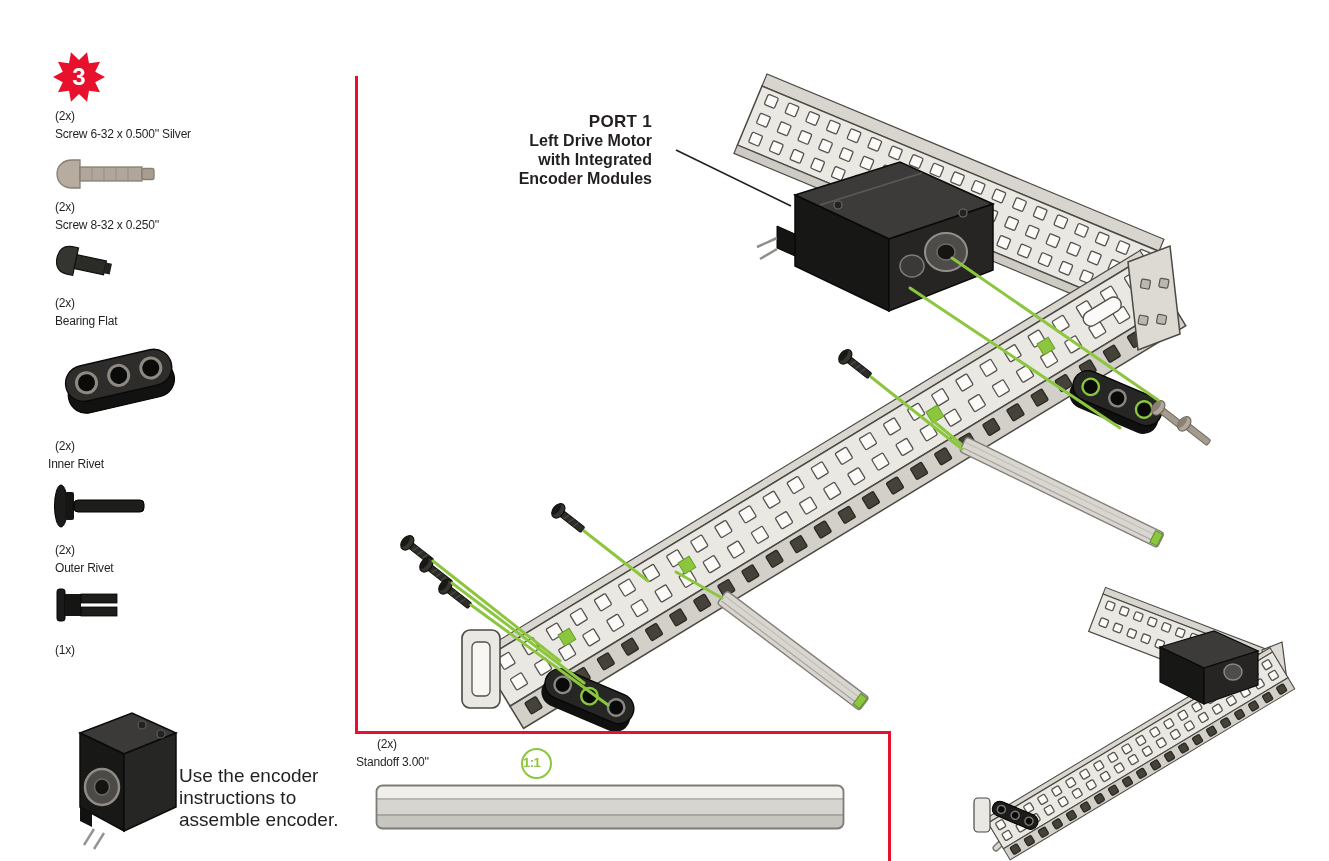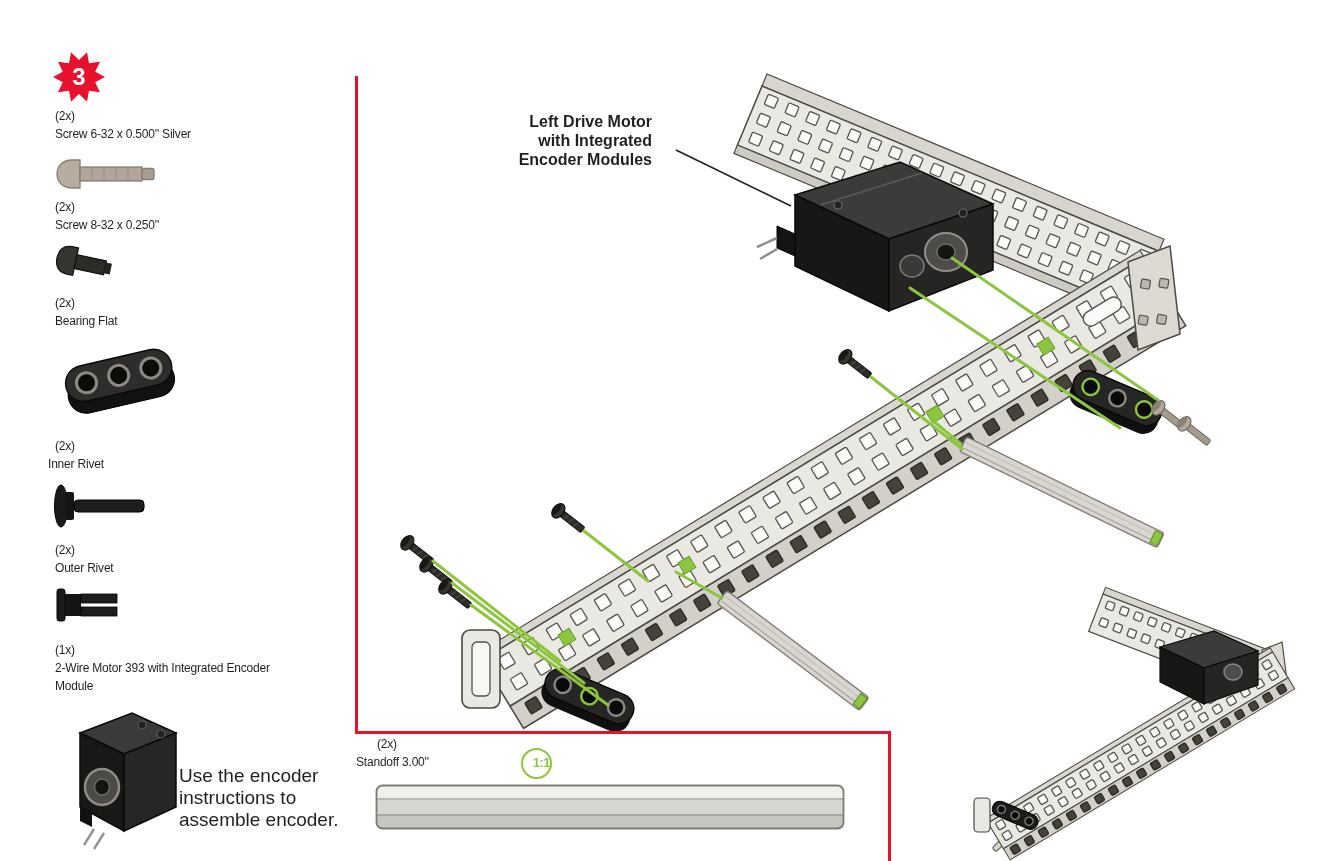--- a/index.html
+++ b/index.html
@@ -6,21 +6,21 @@
   html,body{background:#ffffff}
   body{width:1329px;height:861px;font-family:"Liberation Sans",sans-serif;color:#231f20;overflow:hidden}
   .page{position:relative;width:1329px;height:861px;background:#fff}
   .abs{position:absolute}
   .lbl{position:absolute;font-size:12px;line-height:18px;letter-spacing:-0.2px;white-space:nowrap}
   .wrap{white-space:normal}
   .redline{position:absolute;background:#e8112d}
   .callout{position:absolute;left:400px;top:112px;width:252px;text-align:right;font-weight:bold;font-size:16px;line-height:19px;color:#231f20}
   .callout .title{font-size:17px;letter-spacing:0.3px}
   .badge{position:absolute;left:521px;top:748px;width:31px;height:31px;border:2.5px solid #8cc63e;border-radius:50%;
-         color:#8cc63e;font-weight:bold;font-size:13px;line-height:26px;text-align:right;letter-spacing:-0.5px}
+         color:#8cc63e;font-weight:bold;font-size:13px;line-height:26px;text-align:left;letter-spacing:-0.5px}
   .note{position:absolute;left:179px;top:765px;width:166px;font-size:19px;line-height:22px}
   svg{display:block}
 </style>
 </head>
 <body>
 
 <div class="page">
 
   <svg class="abs" style="left:0;top:0" width="1329" height="861" viewBox="0 0 1329 861">
     <defs>
@@ -463,37 +463,37 @@
   <span class="lbl" style="left:55px;top:541px">(2x)</span>
   <span class="lbl" style="left:55px;top:559px">Outer Rivet</span>
   <svg class="abs" style="left:56px;top:586px" width="72" height="38" viewBox="0 0 72 38">
     <rect x="1" y="3" width="8" height="32" rx="2.5" fill="#1b1b1a" stroke="#000" stroke-width="1"></rect>
     <rect x="9" y="8" width="16" height="22" fill="#151514"></rect>
     <rect x="25" y="8" width="36" height="9" fill="#1d1d1c" stroke="#000" stroke-width="0.8"></rect>
     <rect x="25" y="21" width="36" height="9" fill="#1d1d1c" stroke="#000" stroke-width="0.8"></rect>
   </svg>
 
   <span class="lbl" style="left:55px;top:641px">(1x)</span>
-  <span class="lbl wrap" style="left:55px;top:659px;width:250px">2-Wire Motor 393 with Integrated Encoder Module</span>
   <svg class="abs" style="left:64px;top:703px" width="122" height="150" viewBox="0 0 122 150">
     <polygon points="16,30 68,10 112,30 60,51" fill="#3b3a38" stroke="#0b0b0b" stroke-width="1.5"></polygon>
     <polygon points="16,30 60,51 60,128 16,104" fill="#181817" stroke="#0b0b0b" stroke-width="1.5"></polygon>
     <polygon points="60,51 112,30 112,104 60,128" fill="#262624" stroke="#0b0b0b" stroke-width="1.5"></polygon>
     <ellipse cx="38" cy="84" rx="17" ry="18" fill="#4c4a47" stroke="#8f8c86" stroke-width="2.5"></ellipse>
     <ellipse cx="38" cy="84" rx="7.5" ry="8" fill="#141413" stroke="#6b6965" stroke-width="1.5"></ellipse>
     <polygon points="16,104 28,110 28,124 16,118" fill="#121211"></polygon>
     <line x1="30" y1="126" x2="20" y2="142" stroke="#96948f" stroke-width="2.5"></line>
     <line x1="40" y1="130" x2="30" y2="146" stroke="#96948f" stroke-width="2.5"></line>
     <circle cx="78" cy="22" r="4" fill="#222220" stroke="#5c5a56" stroke-width="1.2"></circle>
     <circle cx="97" cy="31" r="4" fill="#222220" stroke="#5c5a56" stroke-width="1.2"></circle>
   </svg>
 
   <div class="note">Use the encoder instructions to assemble encoder.</div>
 
   <div class="callout">
+    <div class="title">PORT 1</div>
     <div>Left Drive Motor</div>
     <div>with Integrated</div>
     <div>Encoder Modules</div>
   </div>
 
   <span class="lbl" style="left:377px;top:735px">(2x)</span>
   <span class="lbl" style="left:356px;top:753px">Standoff 3.00''</span>
   <div class="badge">1:1</div>
   <svg class="abs" style="left:375px;top:784px" width="472" height="48" viewBox="0 0 472 48">
     <defs>

